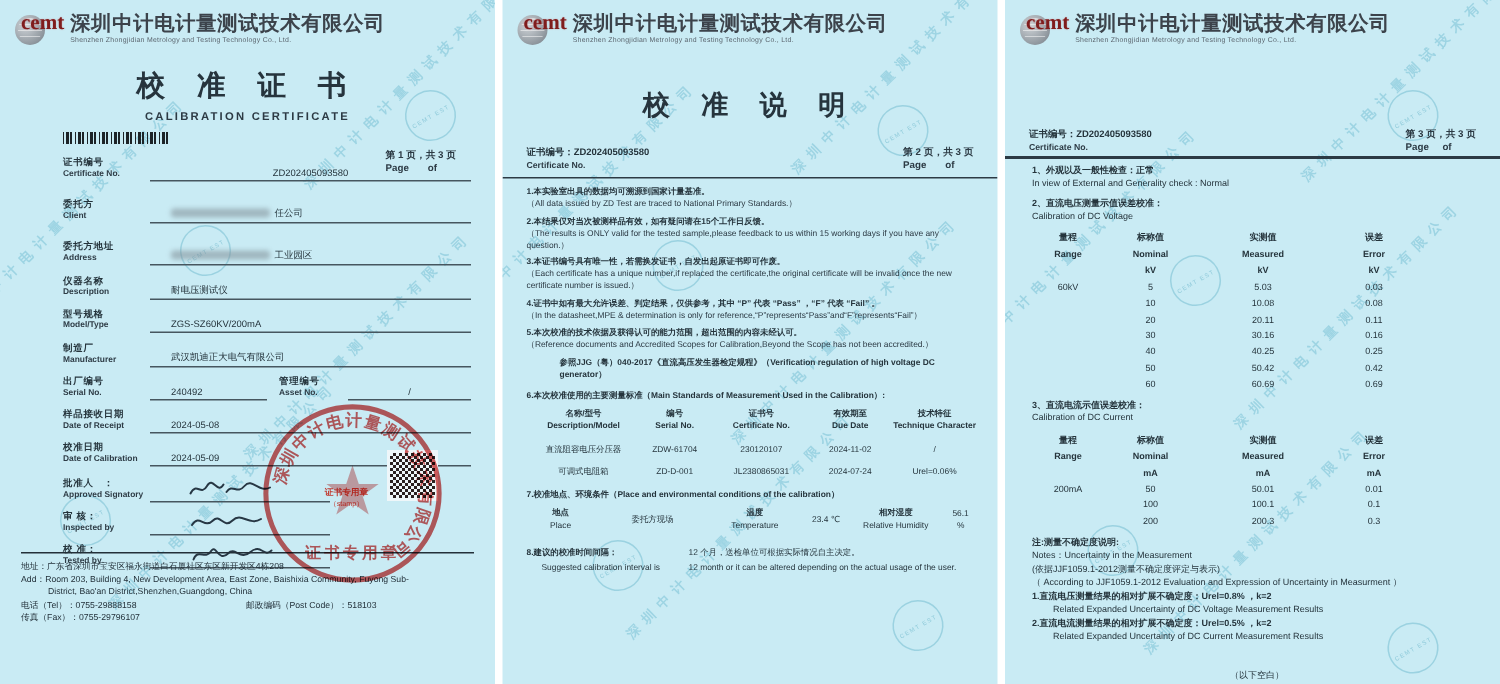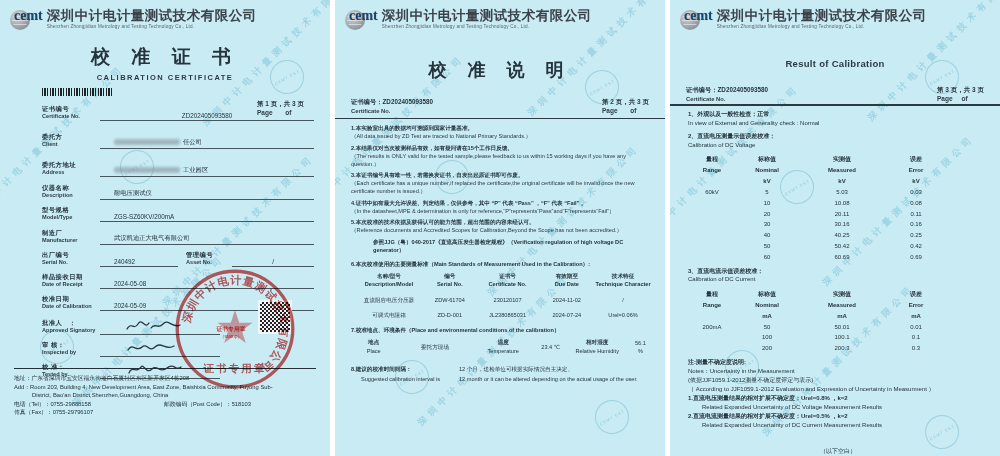--- a/index.html
+++ b/index.html
@@ -15,21 +15,21 @@
        display:flex;align-items:center;justify-content:center;transform:rotate(-30deg);
        color:rgba(110,185,205,.65);font-size:4px;letter-spacing:1px;pointer-events:none;}
 
   
   .hdr{position:absolute;top:8px;left:10px;display:flex;align-items:flex-start;z-index:2;}
   .globe{width:20px;height:20px;border-radius:50%;margin-top:2px;
          background:radial-gradient(circle at 35% 35%,#cfd4d8,#8f979e 70%,#6f777e);
          background-blend-mode:multiply;position:relative;flex:0 0 auto;}
   .globe::after{content:"";position:absolute;inset:2px;border-radius:50%;
          background:repeating-linear-gradient(0deg,transparent 0 3px,rgba(255,255,255,.5) 3px 4px);}
-  .cemt{color:#0c4a6e;font-weight:bold;font-size:14px;margin-left:-16px;z-index:2;
+  .cemt{color:#7f1d1d;font-weight:bold;font-size:14px;margin-left:-16px;z-index:2;
         font-family:"Liberation Serif","DejaVu Serif",serif;text-shadow:0 0 1px rgba(196,33,39,.4);}
   .cname{margin-left:4px;}
   .cname .cn{font-size:13.5px;font-weight:bold;color:#3c434b;letter-spacing:.5px;line-height:15px;}
   .cname .en{font-size:4.6px;color:#5a646d;letter-spacing:.2px;margin-top:1px;}
 
   
   .title{position:absolute;left:0;right:0;text-align:center;z-index:2;}
   .title .tcn{font-size:19px;font-weight:bold;letter-spacing:8px;color:#26343d;}
   .title .ten{font-size:7.5px;font-weight:bold;letter-spacing:1.5px;color:#2c3a44;margin-top:3px;}
   .title .ten.mixed{font-size:9.5px;letter-spacing:.3px;font-weight:bold;}
@@ -416,21 +416,20 @@
     <div class="hdr">
       <span class="globe"></span>
       <span class="cemt">cemt</span>
       <span class="cname">
         <div class="cn">深圳中计电计量测试技术有限公司</div>
         <div class="en">Shenzhen Zhongjidian Metrology and Testing Technology Co., Ltd.</div>
       </span>
     </div>
 
     <div class="title" style="top:55px">
-      <div class="ten mixed">Result of Calibration</div>
     </div>
 
     <div class="certline" style="top:85px">
       <div class="cl-left">
         <div><span>证书编号：</span><span>ZD202405093580</span></div>
         <div class="en">Certificate No.</div>
       </div>
       <div class="pageinfo">
         <div>第 3 页，共 3 页</div>
         <div>Page&nbsp;&nbsp;&nbsp;&nbsp;&nbsp;of</div>

